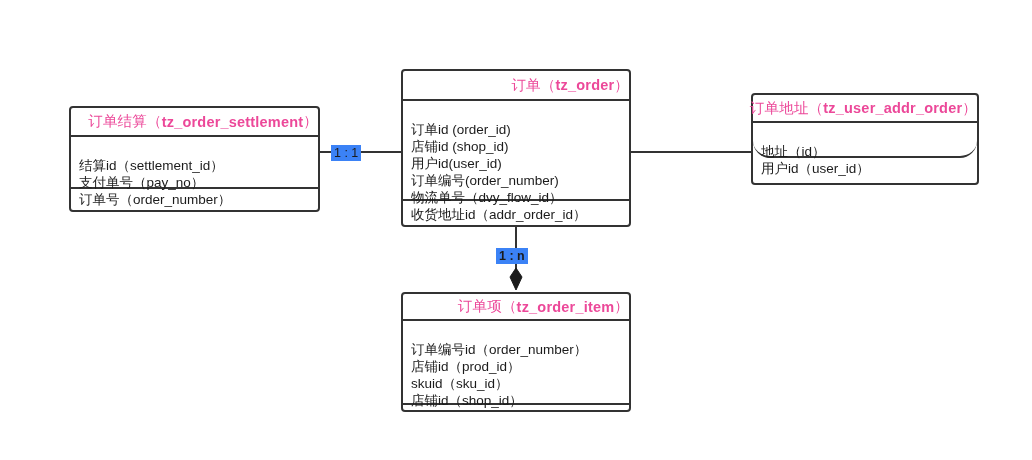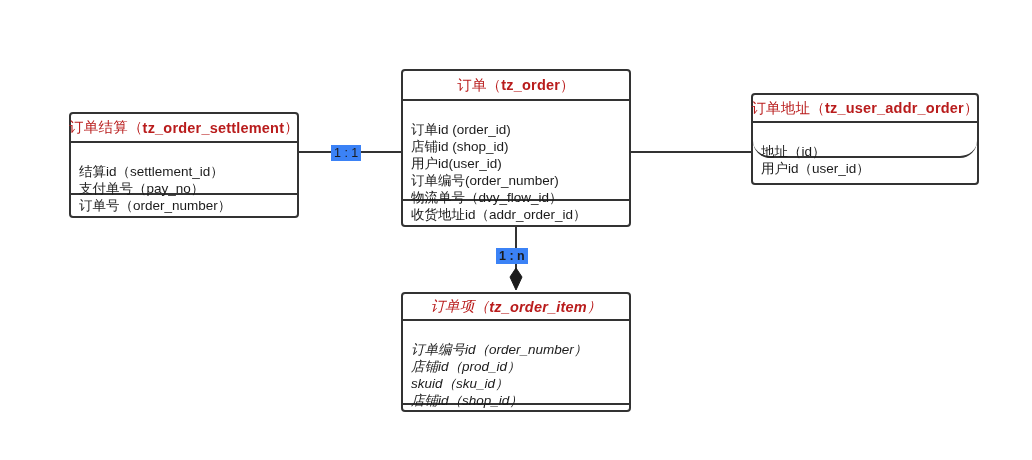--- a/index.html
+++ b/index.html
@@ -30,24 +30,24 @@
     border-radius: 4px;
     background: #ffffff;
     z-index: 2;
   }
   .entity-header {
     box-sizing: border-box;
     border-bottom: 2px solid #333333;
     text-align: center;
     font-size: 14.5px;
     letter-spacing: 0.2px;
-    color: #b91c1c;
+    color: #ec4899;
     display: flex;
     align-items: center;
-    justify-content: center;
+    justify-content: flex-end;
     white-space: nowrap;
   }
   .entity-header .cn {
     font-weight: 400;
   }
   .entity-header .tbl {
     font-weight: 700;
   }
   .entity-body {
     box-sizing: border-box;
@@ -58,36 +58,36 @@
     font-size: 13.5px;
     line-height: 17px;
     white-space: nowrap;
     color: #1b1b1b;
   }
   .entity-footer {
     box-sizing: border-box;
   }
 
   
-  #ent-settlement { left: 69px;  top: 112px;  width: 230px; height: 106px; }
+  #ent-settlement { left: 69px;  top: 106px;  width: 251px; height: 106px; }
   #ent-settlement .entity-header { height: 29px; }
   #ent-settlement .entity-body   { height: 52px; }
   #ent-settlement .entity-footer { height: 21px; }
 
   #ent-order { left: 401px; top: 69px; width: 230px; height: 158px; }
   #ent-order .entity-header { height: 30px; }
   #ent-order .entity-body   { height: 100px; }
   #ent-order .entity-footer { height: 24px; }
 
   #ent-addr { left: 751px; top: 93px; width: 228px; height: 92px; }
   #ent-addr .entity-header { height: 28px; }
   #ent-addr .entity-body   { height: 35px; border-radius: 17px; }
   #ent-addr .entity-footer { height: 25px; }
 
-  #ent-orderitem { left: 401px; top: 292px; width: 230px; height: 120px; font-style: italic; }
+  #ent-orderitem { left: 401px; top: 292px; width: 230px; height: 120px; }
   #ent-orderitem .entity-header { height: 27px; }
   #ent-orderitem .entity-body   { height: 84px; }
   #ent-orderitem .entity-footer { height: 21px; }
 
   
   .rel-label {
     position: absolute;
     font-size: 12.5px;
     line-height: 14px;
     color: #1b1b1b;

